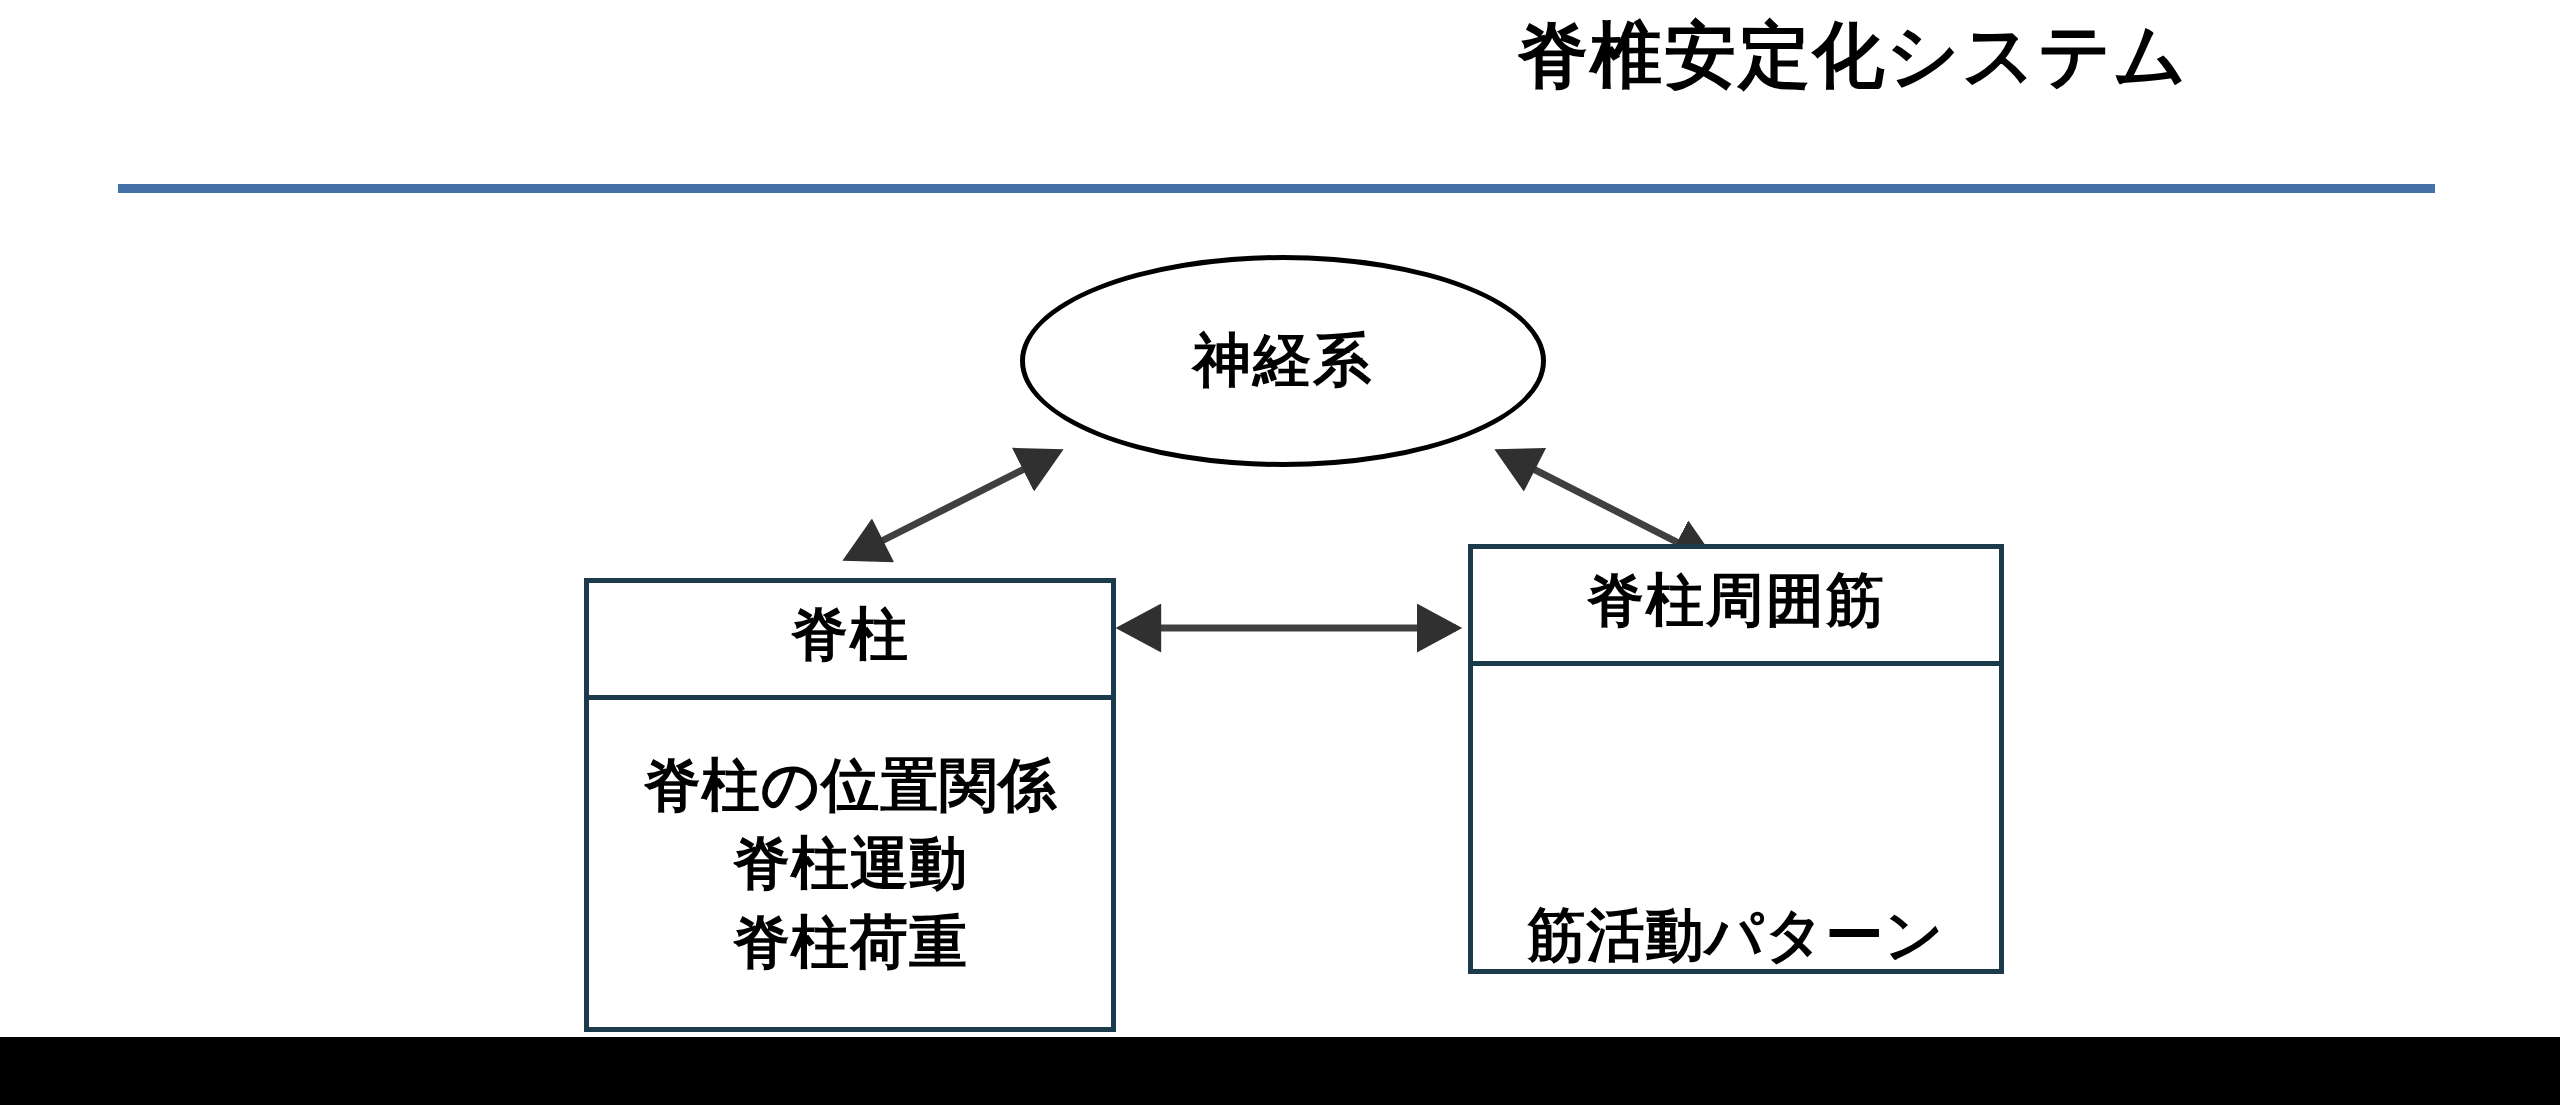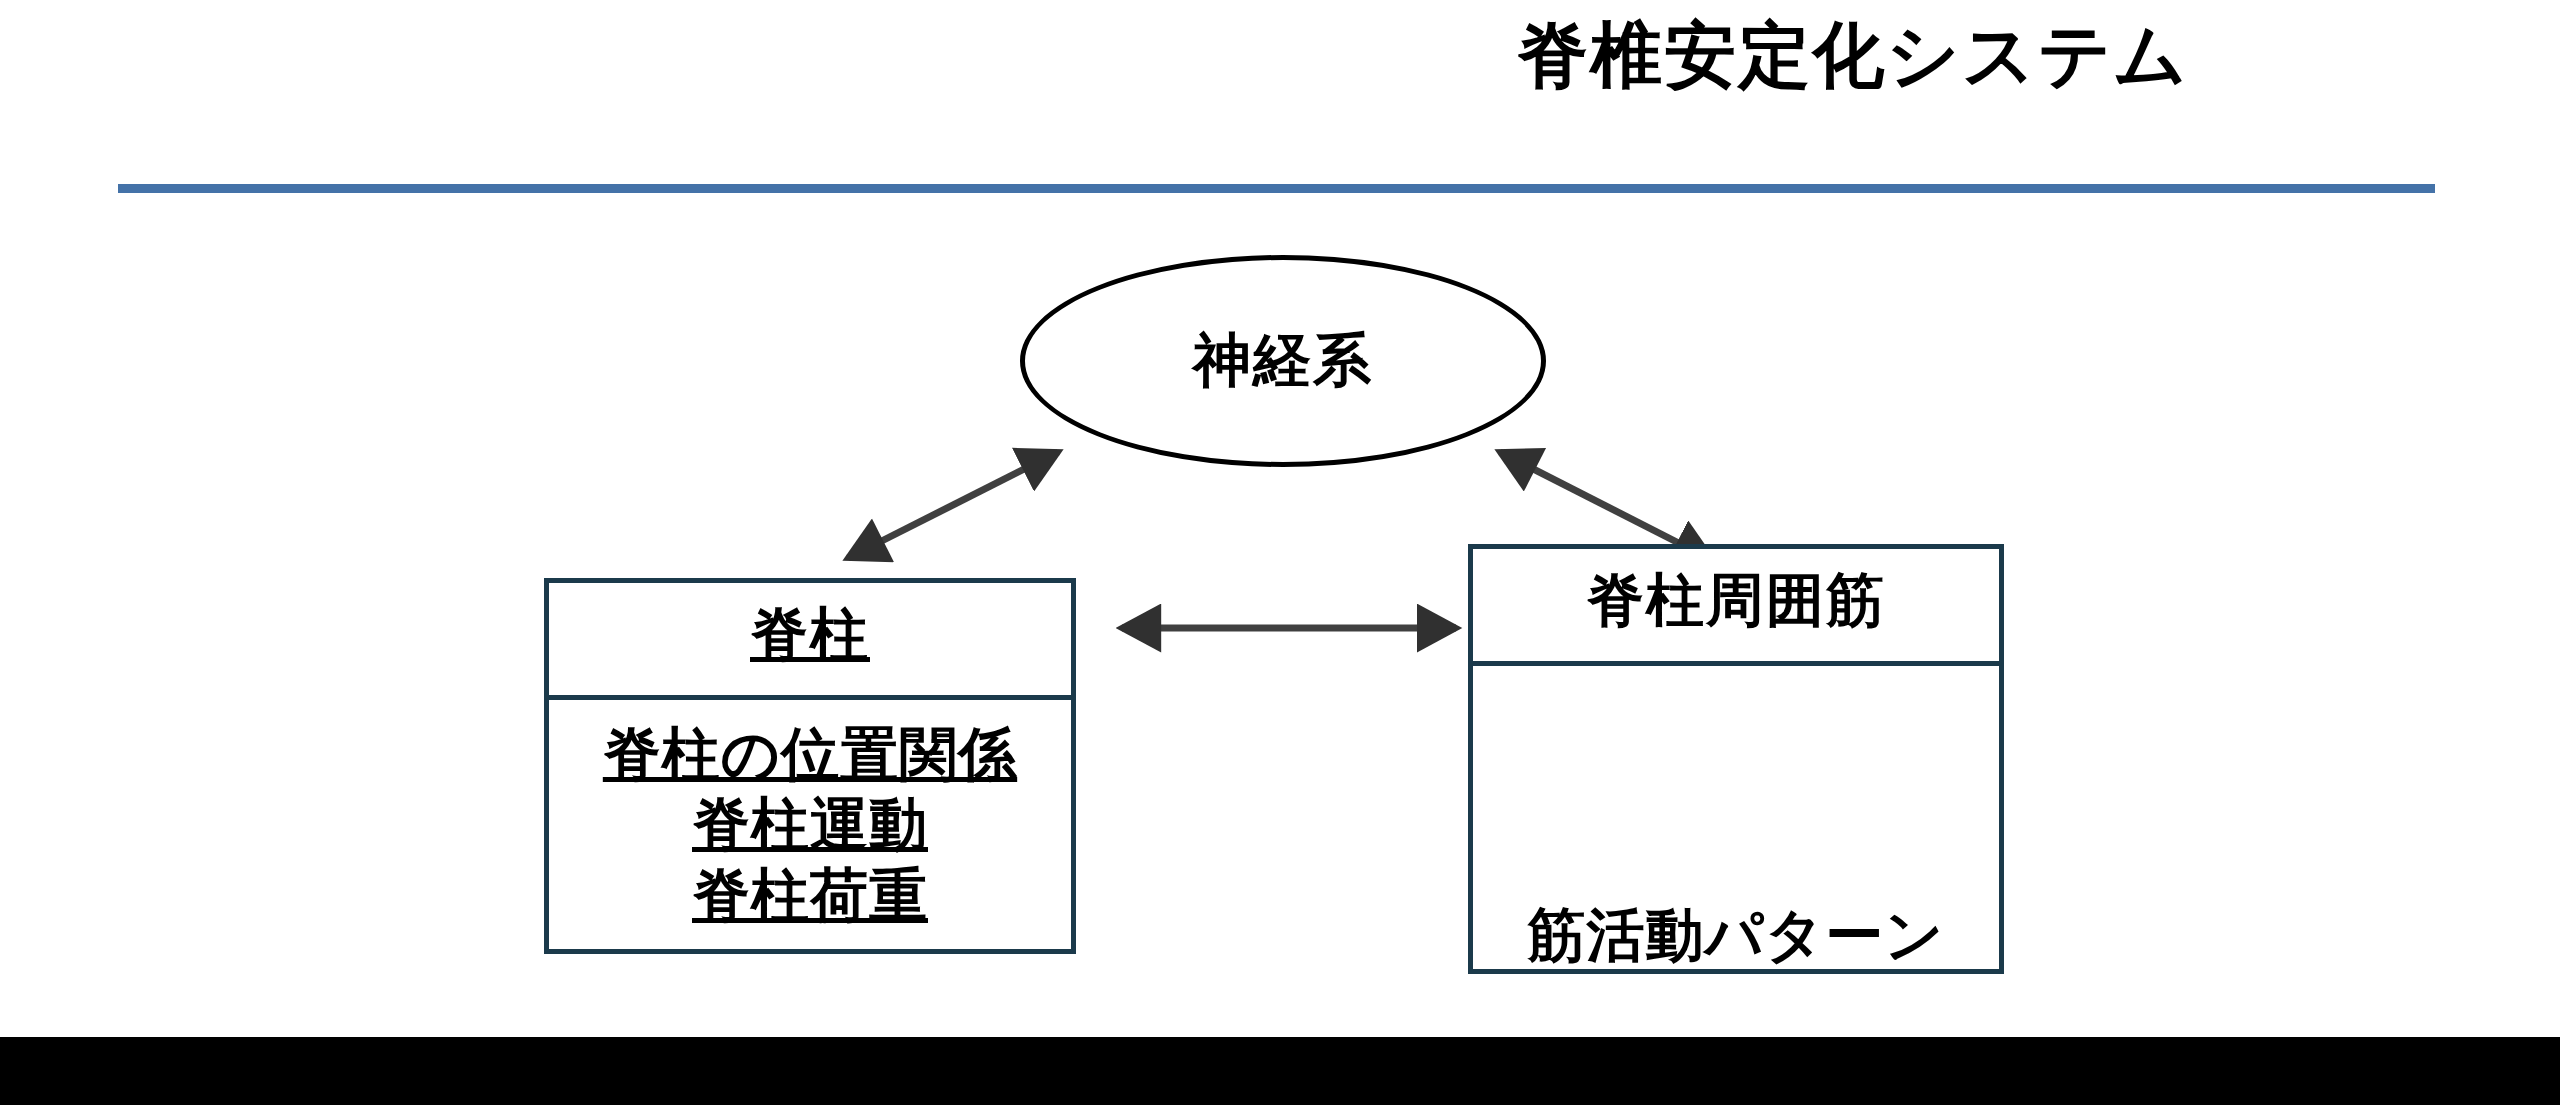--- a/index.html
+++ b/index.html
@@ -90,38 +90,37 @@
     letter-spacing: 2px;
     white-space: nowrap;
     padding: 6px 0 14px 0;
   }
   .node-box .box-body {
     flex: 1 1 auto;
     display: flex;
     flex-direction: column;
     align-items: center;
     justify-content: center;
-    gap: 2px;
+    gap: 10px;
     border-radius: 22px;
   }
   .node-box .box-line {
     font-size: 58px;
     font-weight: bold;
     color: #000000;
     letter-spacing: 1px;
     line-height: 1.18;
     white-space: nowrap;
     text-align: center;
   }
   #box-spine {
-    left: 544px;
+    left: 584px;
     top: 578px;
     width: 532px;
-    height: 376px;
-    text-decoration: underline;
+    height: 454px;
   }
   #box-spine .box-header { height: 92px; }
   #box-muscle {
     left: 1468px;
     top: 544px;
     width: 536px;
     height: 430px;
   }
   #box-muscle .box-header { height: 92px; }
   #box-muscle .box-body { justify-content: flex-end; }

